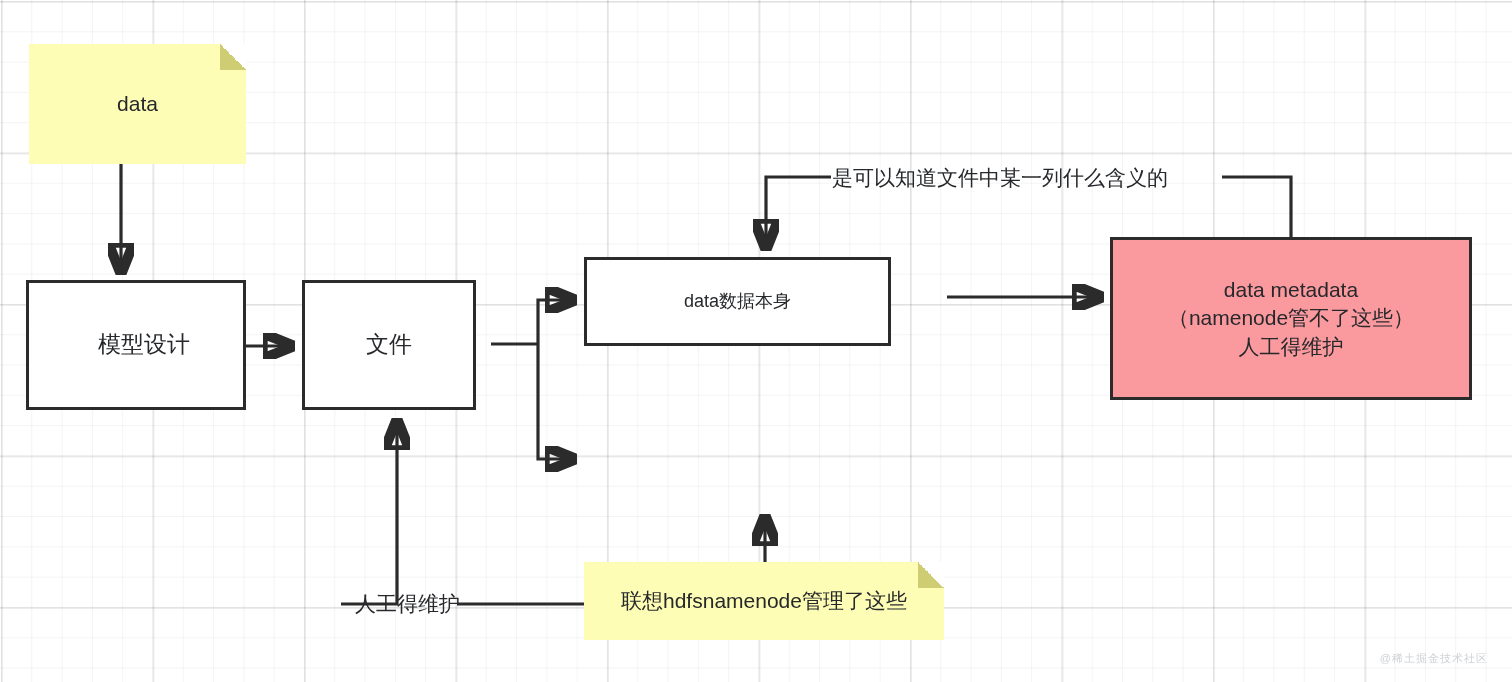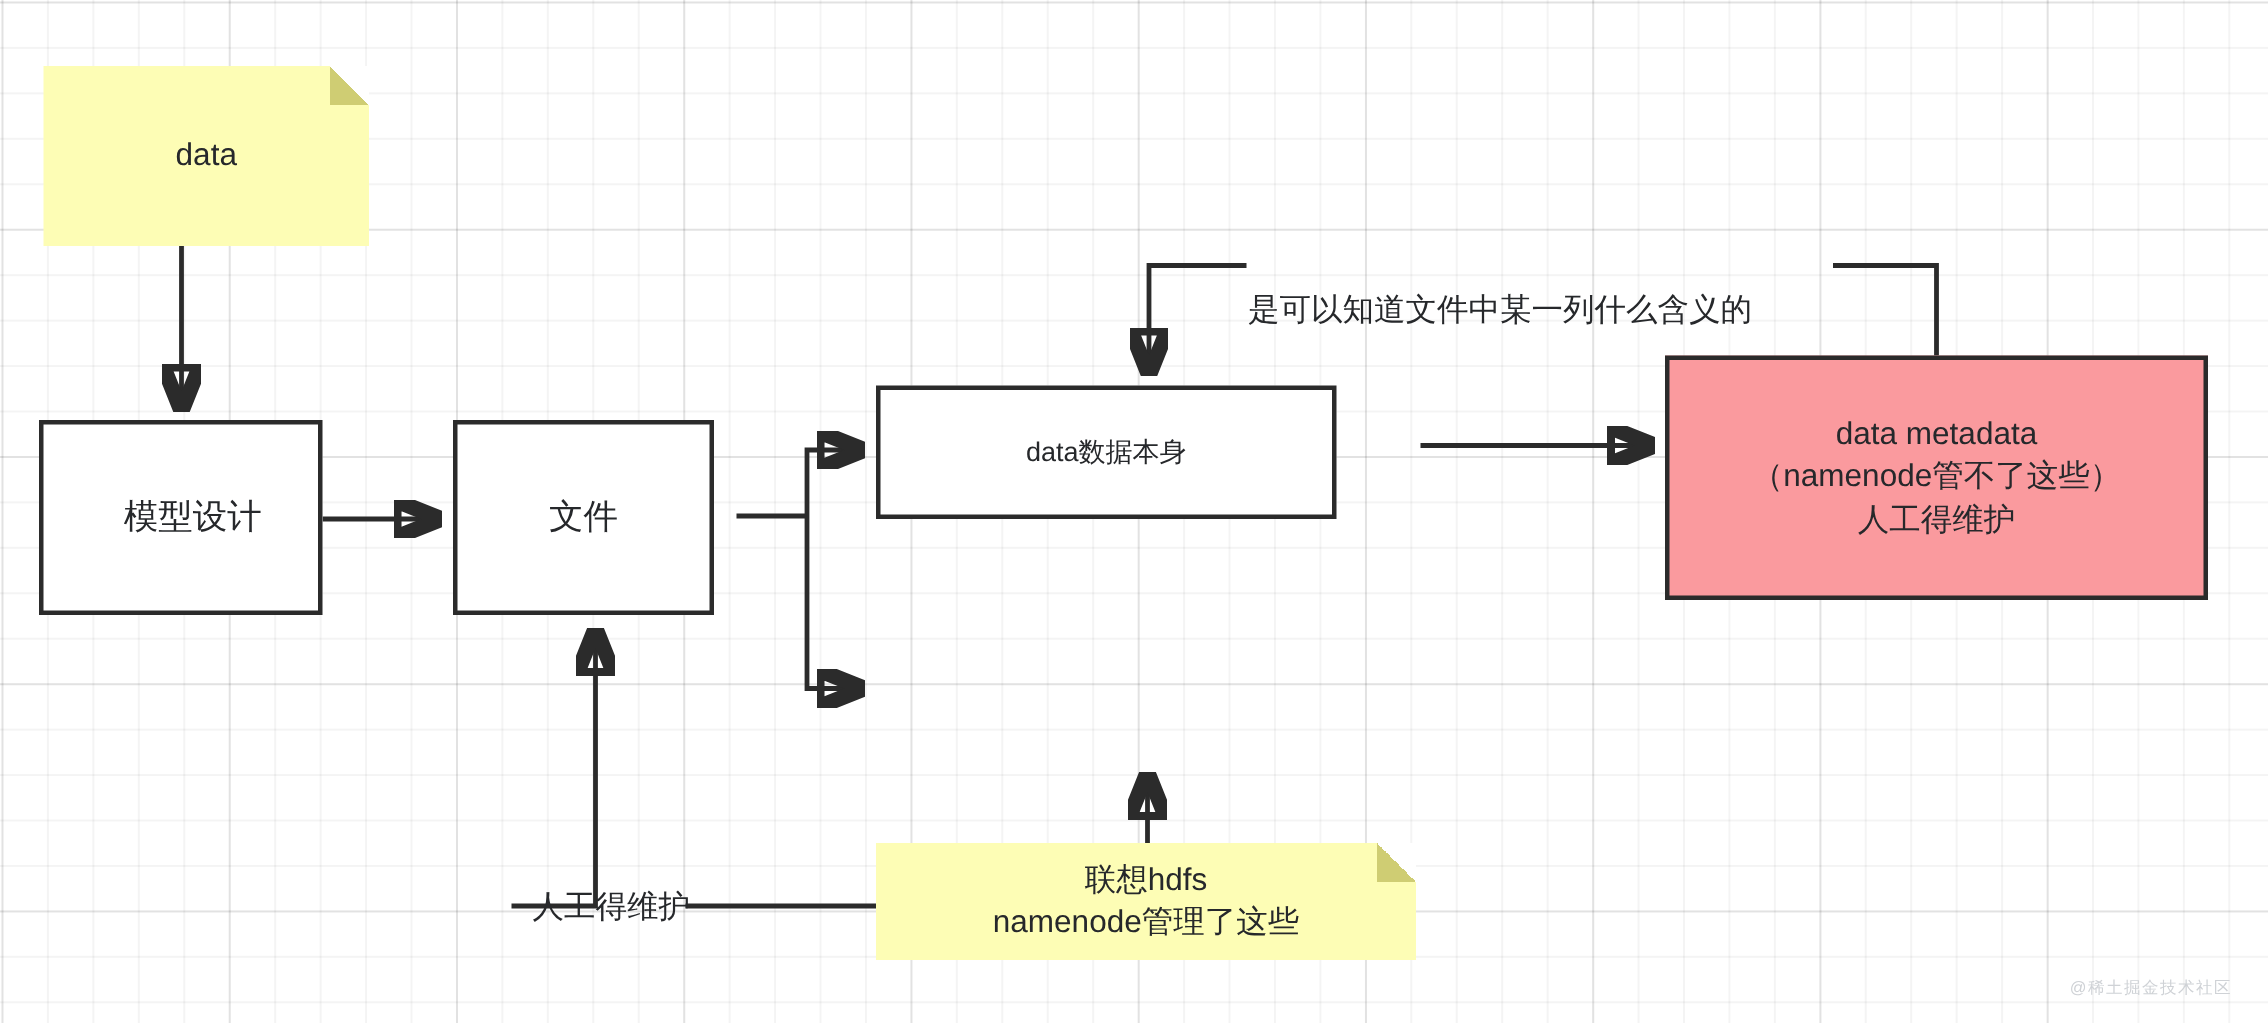--- a/index.html
+++ b/index.html
@@ -122,48 +122,48 @@
 
     <path d="M584,604 L457,604"></path>
     <path d="M341,604 L397,604 L397,421" marker-end="url(#arrow)"></path>
   </svg>
 
   <div class="node note" style="left:29px; top:32px; width:217px; height:120px; font-size:21px;margin-top:12px;">
     <span class="fold"></span>
     <span>data</span>
   </div>
 
-  <div class="node box" style="left:26px; top:280px; width:189px; height:130px; font-size:23px;padding-left:16px;">
+  <div class="node box" style="left:26px; top:280px; width:220px; height:130px; font-size:23px;padding-left:16px;">
     <span>模型设计</span>
   </div>
 
   <div class="node box" style="left:302px; top:280px; width:174px; height:130px; font-size:23px;">
     <span>文件</span>
   </div>
 
   <div class="node box" style="left:584px; top:257px; width:307px; height:89px; font-size:18px;">
     <span>data数据本身</span>
   </div>
 
 
   <div class="node box-red" style="left:1110px; top:237px; width:362px; height:163px; font-size:21px;
               flex-direction:column; justify-content:center;">
     <div>data metadata</div>
     <div>（namenode管不了这些）</div>
     <div>人工得维护</div>
   </div>
 
   <div class="node note" style="left:584px; top:562px; width:360px; height:78px; font-size:21px;
-              flex-direction:column; justify-content:center;">
+              flex-direction:row; justify-content:center;">
     <span class="fold"></span>
     <div>联想hdfs</div>
     <div>namenode管理了这些</div>
   </div>
 
-  <div class="label-plain" style="left:828px; top:164px; font-size:21px; padding:0 4px;margin-top:28px;">
+  <div class="label-plain" style="left:828px; top:164px; font-size:21px; padding:0 4px;">
     <span>是可以知道文件中某一列什么含义的</span>
   </div>
 
   <div class="label-plain" style="left:349px; top:590px; font-size:21px; padding:0 6px;">
     <span>人工得维护</span>
   </div>
 
   <div class="watermark" style="right:24px; bottom:16px; font-size:11px;">
     <span>@稀土掘金技术社区</span>
   </div>

